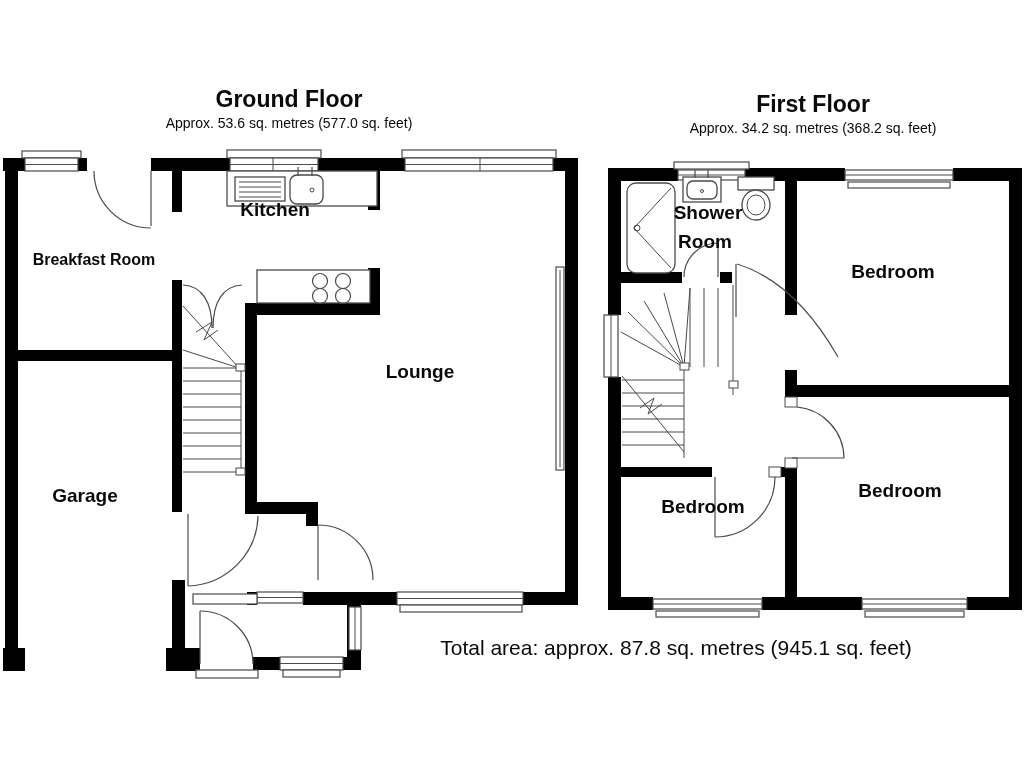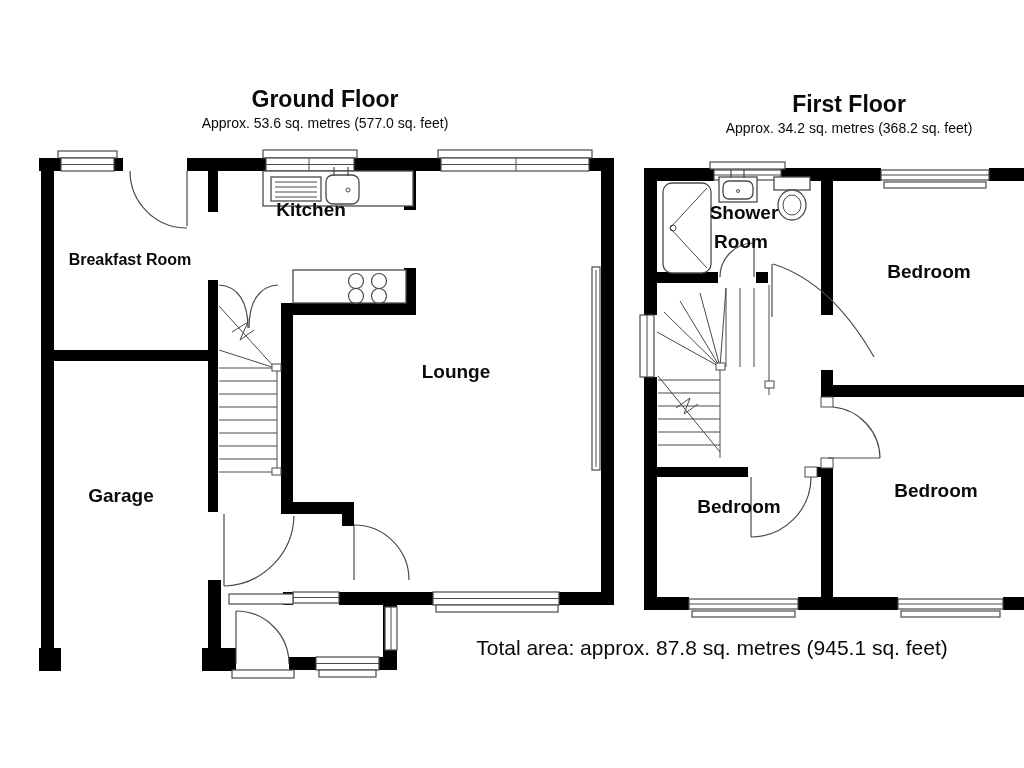--- a/index.html
+++ b/index.html
@@ -1,16 +1,16 @@
 <!DOCTYPE html>
 <html style="--wall: #000000; --line: #4a4a4a; --bg: #ffffff; --text: #0a0a0a;"><head>
 <meta charset="utf-8">
 <style>
   html,body{margin:0;padding:0;background:var(--bg,#fff);}
-  .page{width:902px;height:768px;position:relative;background:var(--bg,#fff);font-family:"Liberation Sans",sans-serif;padding-left:36px;}
+  .page{width:902px;height:768px;position:relative;background:var(--bg,#fff);font-family:"Liberation Sans",sans-serif;}
   .wall{fill:var(--wall,#000);}
   .thin{stroke:var(--line,#4a4a4a);stroke-width:1.2;fill:none;}
   .thinl{stroke:var(--line,#4a4a4a);stroke-width:1;fill:none;}
   .winrect{fill:var(--bg,#fff);stroke:var(--line,#4a4a4a);stroke-width:1.2;}
   .jamb{fill:var(--bg,#fff);stroke:var(--line,#4a4a4a);stroke-width:1;}
   .fixture{fill:var(--bg,#fff);stroke:var(--line,#4a4a4a);stroke-width:1.3;}
   text{fill:var(--text,#0a0a0a);}
   .title{font-size:23px;font-weight:bold;}
   .subtitle{font-size:14px;}
   .room{font-size:19px;font-weight:bold;}

